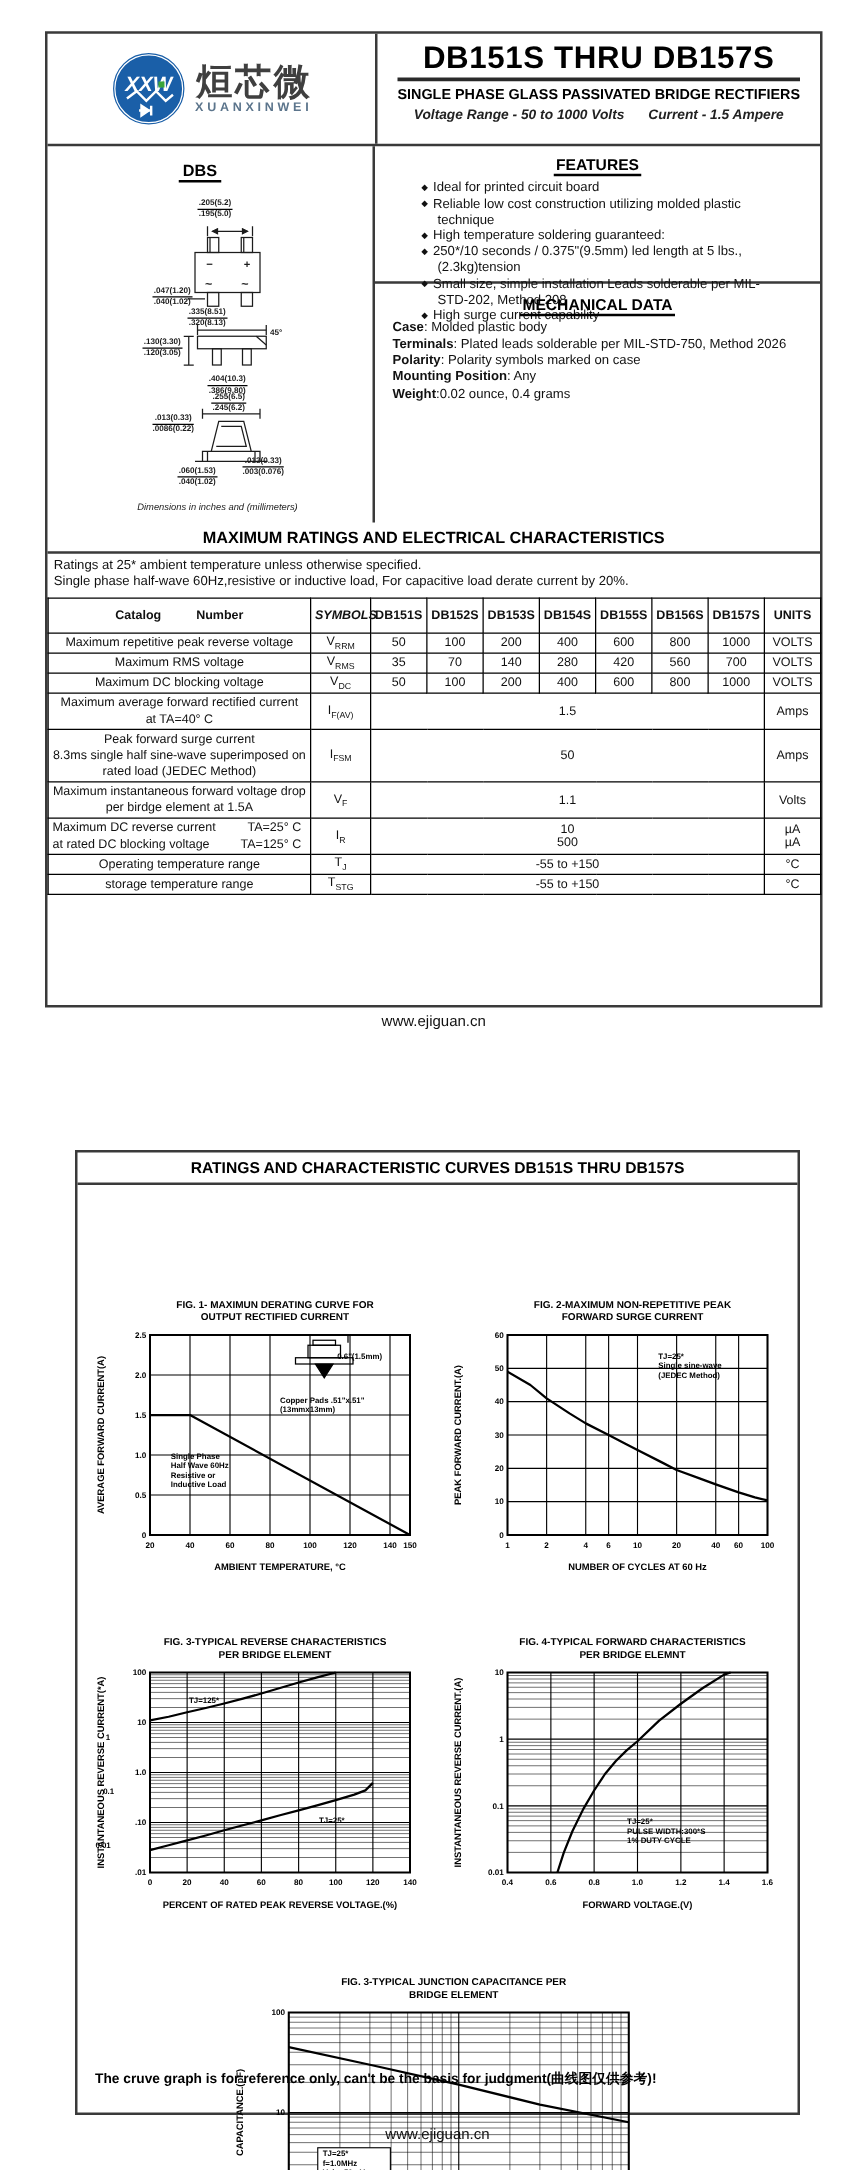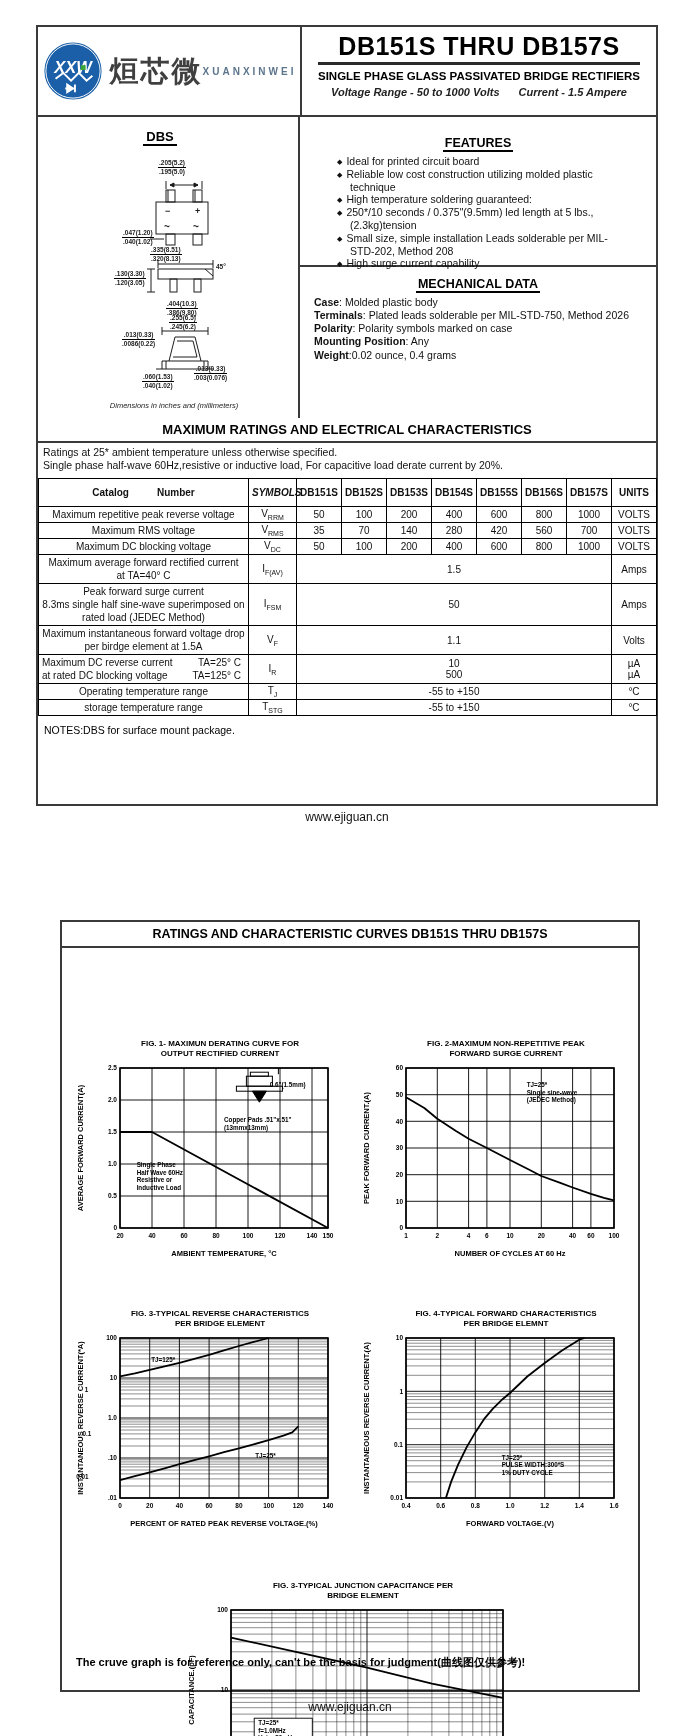--- a/index.html
+++ b/index.html
@@ -4,39 +4,39 @@
 <style>
   html,body{margin:0;padding:0;background:#fff;}
   body{width:694px;height:1736px;position:relative;font-family:"Liberation Sans",sans-serif;color:#000;overflow:hidden;}
   *{box-sizing:border-box;}
   .page{position:absolute;border:2px solid #3a3a3a;background:#fff;}
   .page1{left:36px;top:25px;width:622px;height:781px;}
   .page2{left:60px;top:920px;width:580px;height:772px;}
   
   .p1-header{height:90px;display:flex;border-bottom:2px solid #3a3a3a;}
   .logo-cell{width:262px;display:flex;align-items:center;justify-content:center;gap:6px;}
-  .logo-txt{display:flex;flex-direction:row;align-items:center;}
+  .logo-txt{display:flex;flex-direction:column;align-items:flex-end;}
   .brand-cn{font-size:29px;font-weight:bold;color:#3f3f3f;letter-spacing:2px;line-height:1.05;font-family:"DejaVu Sans",sans-serif;}
   .brand-en{font-size:10px;letter-spacing:3px;color:#5c758c;font-weight:bold;margin-top:1px;}
   .title-cell{flex:1;border-left:2px solid #3a3a3a;text-align:center;padding-top:5px;}
   .part-title{font-size:25px;font-weight:bold;letter-spacing:0.5px;}
   .title-rule{border-bottom:3px solid #2a2a2a;margin:1px 16px 5px;}
   .subtitle{font-size:11.5px;font-weight:bold;}
   .range-line{font-style:italic;font-size:11px;margin-top:4px;font-weight:bold;color:#222;}
   .range-line span{margin:0 8px;}
   
   .p1-body{display:flex;height:301px;}
   .drawing-col{width:262px;border-right:2px solid #3a3a3a;position:relative;font-size:7px;}
   .pkg-title{position:absolute;left:0;right:16px;top:12px;text-align:center;font-weight:bold;font-size:13px;}
   .pkg-title span{border-bottom:2px solid #000;padding:0 3px;}
   .dim{position:absolute;font-size:6.5px;line-height:1.25;text-align:center;font-weight:bold;color:#1c1c1c;}
   .dim .t{border-bottom:1px solid #000;padding:0 1px;}
   .pkg-caption{position:absolute;left:12px;right:0;top:284px;text-align:center;font-style:italic;font-size:7.5px;color:#222;}
   .right-col{flex:1;display:flex;flex-direction:column;}
-  .features-sec{height:150px;border-bottom:2px solid #3a3a3a;padding-top:17px;}
+  .features-sec{height:110px;border-bottom:2px solid #3a3a3a;padding-top:6px;}
   .mech-sec{flex:1;padding-top:8px;}
   .sec-heading{text-align:center;font-weight:bold;font-size:12.5px;margin:2px 0 5px;}
   .sec-heading span{border-bottom:2px solid #000;padding:0 2px;}
   .features-list{width:282px;margin:0 auto;}
   .feature-item{font-size:10.5px;line-height:1.22;padding-left:13px;text-indent:-13px;color:#111;}
   .feature-item .bullet{font-size:7px;margin-right:4px;position:relative;top:-1px;}
   .mech-lines{padding:0 15px 0 14px;font-size:10.5px;line-height:1.25;color:#111;}
   .mech-lines b{font-weight:bold;}
   
   .ratings-bar{border-bottom:2px solid #3a3a3a;text-align:center;font-weight:bold;font-size:13px;padding:4px 16px;}
@@ -369,21 +369,20 @@
           <td colspan="7" class="c-val">
             <div>-55 to +150</div>
           </td>
           <td class="c-unit">
             <div>°C</div>
           </td>
         </tr>
       </tbody>
   </table>
 
-  <div class="notes">NOTES:DBS for surface mount package.</div>
 </div>
 
 <div class="site-footer" style="left:36px;top:810px;">www.ejiguan.cn</div>
 
 <div class="page page2">
   <div class="p2-titlebar">RATINGS AND CHARACTERISTIC CURVES DB151S THRU DB157S</div>
   <div class="charts-area">
     <div class="charts-row">
       <div class="chart-block">
         <div class="chart-title">FIG. 1- MAXIMUN DERATING CURVE FOR OUTPUT RECTIFIED CURRENT</div>

